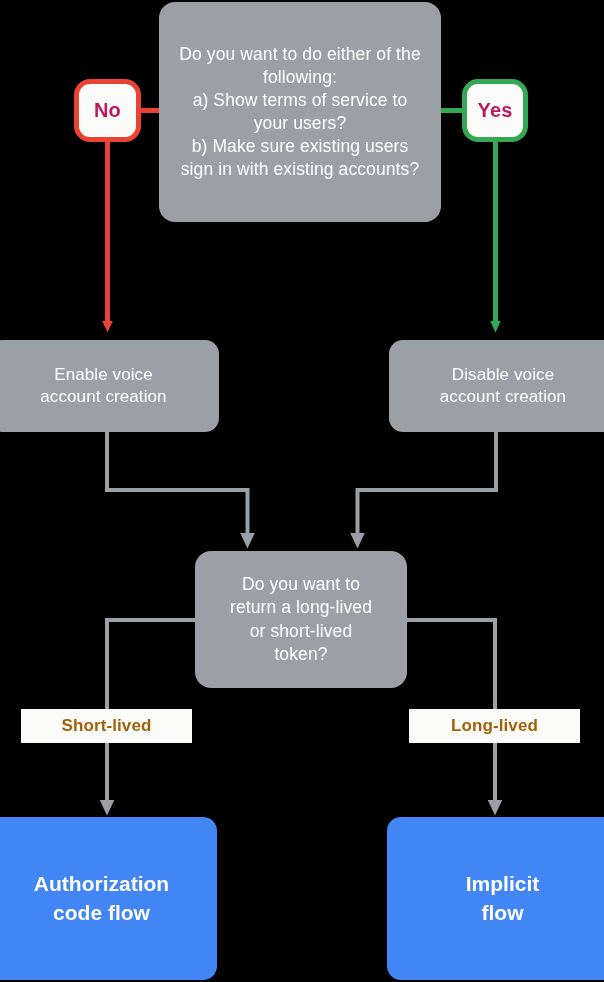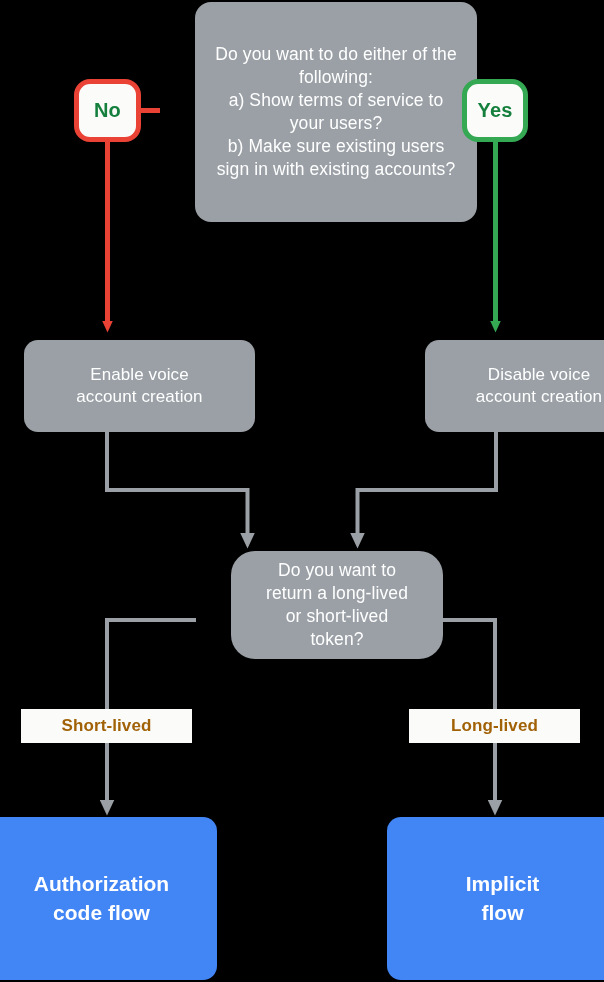--- a/index.html
+++ b/index.html
@@ -35,21 +35,20 @@
   }
 
   
   .gray-box {
     background: #9aa0a6;
     border-radius: 14px;
     color: #ffffff;
     font-size: 17px;
     letter-spacing: 0.1px;
     padding: 6px 14px;
-    margin-left: 36px;
   }
 
   #q-top {
     left: 159px;
     top: 2px;
     width: 282px;
     height: 220px;
     font-size: 17.5px;
     border-radius: 16px;
   }
@@ -67,37 +66,37 @@
     top: 340px;
     width: 228px;
     height: 92px;
     border-radius: 14px;
   }
 
   #q-token {
     left: 195px;
     top: 551px;
     width: 212px;
-    height: 108px;
-    border-radius: 24px;
+    height: 137px;
+    border-radius: 16px;
     font-size: 17.5px;
   }
 
   
   .choice {
     position: absolute;
     box-sizing: border-box;
     display: flex;
     align-items: center;
     justify-content: center;
     background: #fbfbfa;
     border-radius: 16px;
     font-size: 20px;
     font-weight: 700;
-    color: #15803d;
+    color: #be185d;
     letter-spacing: 0.2px;
   }
   #no-btn {
     left: 74px;
     top: 79px;
     width: 67px;
     height: 63px;
     border: 5px solid #ea4335;
   }
   #yes-btn {

